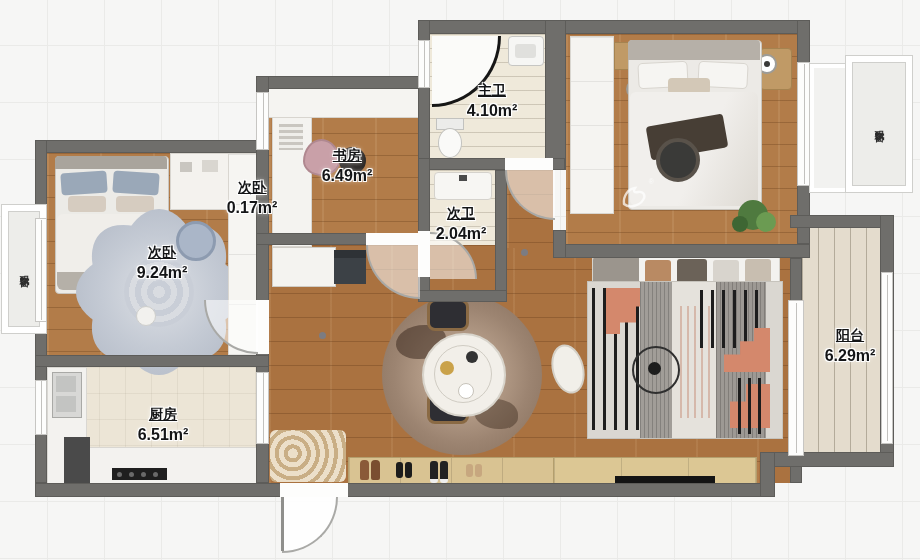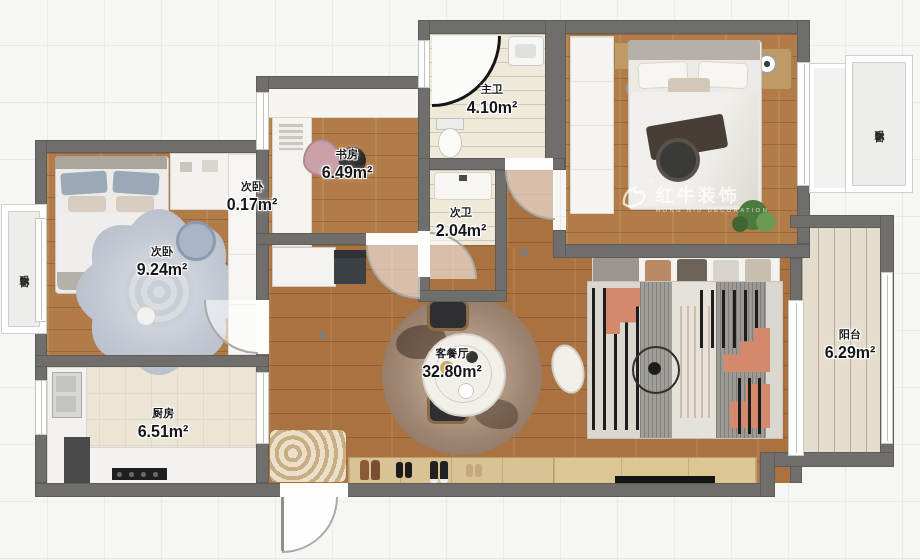--- a/index.html
+++ b/index.html
@@ -31,21 +31,21 @@
   .win{position:absolute;z-index:12;background:#fdfdfc;box-shadow:inset 0 0 0 1px #c7c6c3;}
   .winv::after{content:"";position:absolute;left:50%;top:2%;width:1px;height:96%;background:#c2c1be;}
   .arc{position:absolute;z-index:13;background:rgba(255,255,255,.55);}
   .bay{position:absolute;z-index:11;background:#ededea;border:6px solid #fff;
        box-shadow:0 0 0 1px #cfcfcc, inset 0 0 0 1px #cfcfcc;
        display:flex;align-items:center;justify-content:center;}
   .baylbl{writing-mode:vertical-rl;font-size:10px;color:#2b2b2b;letter-spacing:2px;font-weight:bold;}
   .lbl{position:absolute;z-index:20;transform:translateX(-50%);text-align:center;color:#141517;white-space:nowrap;
     text-shadow:-1px -1px 0 rgba(255,255,255,.95),1px -1px 0 rgba(255,255,255,.95),
       -1px 1px 0 rgba(255,255,255,.95),1px 1px 0 rgba(255,255,255,.95),0 0 5px #fff;}
-  .lbl .nm{font-size:11px;font-weight:bold;}
+  .lbl .nm{font-size:14px;font-weight:bold;text-decoration:underline;}
   .lbl .ar{font-size:16px;font-weight:bold;margin-top:2px;}
   .wm{position:absolute;z-index:19;display:flex;align-items:center;gap:6px;opacity:.8;}
   .wm .brand{color:rgba(255,255,255,.92);font-size:18px;font-weight:bold;letter-spacing:3px;line-height:1;}
   .wm .sub{color:rgba(255,255,255,.85);font-size:6px;letter-spacing:2.2px;margin-top:3px;}
   .dot{position:absolute;z-index:6;border-radius:50%;background:#7c7c82;}
 </style>
 </head>
 <body>
 
 <div class="plan">
@@ -269,35 +269,27 @@
     <div class="ar">2.04m²</div>
   </div>
   <div class="lbl" style="left:162px;top:244px;">
     <div class="nm">次卧</div>
     <div class="ar">9.24m²</div>
   </div>
   <div class="lbl" style="left:163px;top:406px;">
     <div class="nm">厨房</div>
     <div class="ar">6.51m²</div>
   </div>
-  <div class="lbl" style="left:452px;top:346px;">
-    <div class="nm">客餐厅</div>
-    <div class="ar">32.80m²</div>
-  </div>
   <div class="lbl" style="left:850px;top:327px;">
     <div class="nm">阳台</div>
     <div class="ar">6.29m²</div>
   </div>
 
   <div class="wm" style="left:620px;top:182px;">
     <span style="position:relative;">
       <svg width="30" height="30" viewBox="0 0 30 30">
           <path d="M4 22 C3 14 8 7 15 6 C13 9 14 11 18 10 C24 9 26 14 23 18 C20 23 10 27 4 22 Z" stroke="rgba(255,255,255,.9)" fill="none" stroke-width="2.4"></path>
         </svg>
       <span style="position:absolute;right:-4px;top:-4px;color:rgba(255,255,255,.9);font-size:7px;">®</span>
     </span>
-    <span style="display:flex;flex-direction:column;">
-      <span class="brand">红牛装饰</span>
-      <span class="sub">HONG NIU DECORATION</span>
-    </span>
   </div>
 
 </div>
 
 </body></html>

